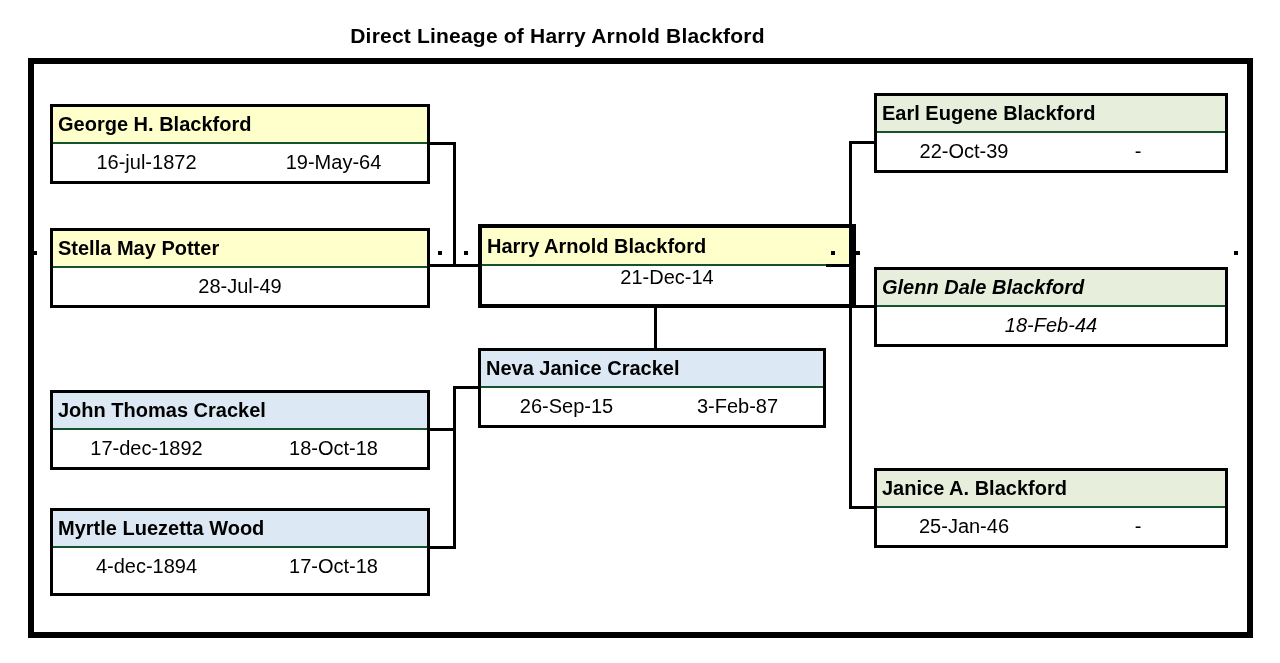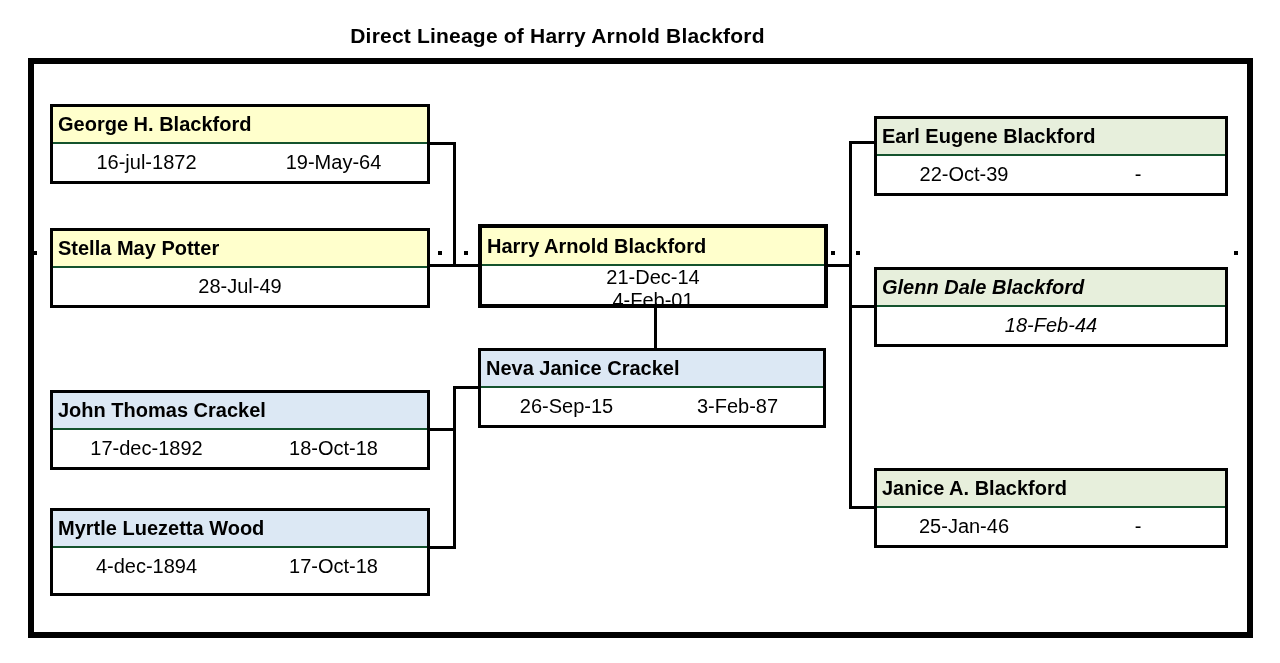--- a/index.html
+++ b/index.html
@@ -30,23 +30,23 @@
   .fill-paternal .name{background:#FFFFCC;}
   .fill-maternal .name{background:#DCE8F4;}
   .fill-child   .name{background:#E7EFDC;}
   .line{position:absolute;background:#000;}
   .dot{position:absolute;width:4px;height:4px;background:#000;}
   
   #p-george{left:50px; top:104px; width:380px; height:80px;}
   #p-stella{left:50px; top:228px; width:380px; height:80px;}
   #p-john  {left:50px; top:390px; width:380px; height:80px;}
   #p-myrtle{left:50px; top:508px; width:380px; height:88px;}
-  #p-harry {left:478px;top:224px; width:350px; height:84px;}
+  #p-harry {left:478px;top:224px; width:378px; height:84px;}
   #p-neva  {left:478px;top:348px; width:348px; height:80px;}
-  #p-earl  {left:874px;top:116px; width:354px; height:80px;}
+  #p-earl  {left:874px;top:93px; width:354px; height:80px;}
   #p-glenn {left:874px;top:267px; width:354px; height:80px;font-style:italic;}
   #p-janice{left:874px;top:468px; width:354px; height:80px;}
 </style>
 </head>
 <body>
 
 <div id="canvas">
 
   <div class="chart-title">Direct Lineage of Harry Arnold Blackford</div>
 
@@ -80,21 +80,20 @@
     <div class="dates">
       <div class="cell">4-dec-1894</div>
       <div class="cell">17-Oct-18</div>
     </div>
   </div>
 
   <div class="person focus fill-paternal" id="p-harry">
     <div class="name">Harry Arnold Blackford</div>
     <div class="dates">
       <div class="cell">21-Dec-14</div>
-      <div class="cell">4-Feb-01</div>
     </div>
   </div>
 
   <div class="person fill-maternal" id="p-neva">
     <div class="name">Neva Janice Crackel</div>
     <div class="dates">
       <div class="cell">26-Sep-15</div>
       <div class="cell">3-Feb-87</div>
     </div>
   </div>

